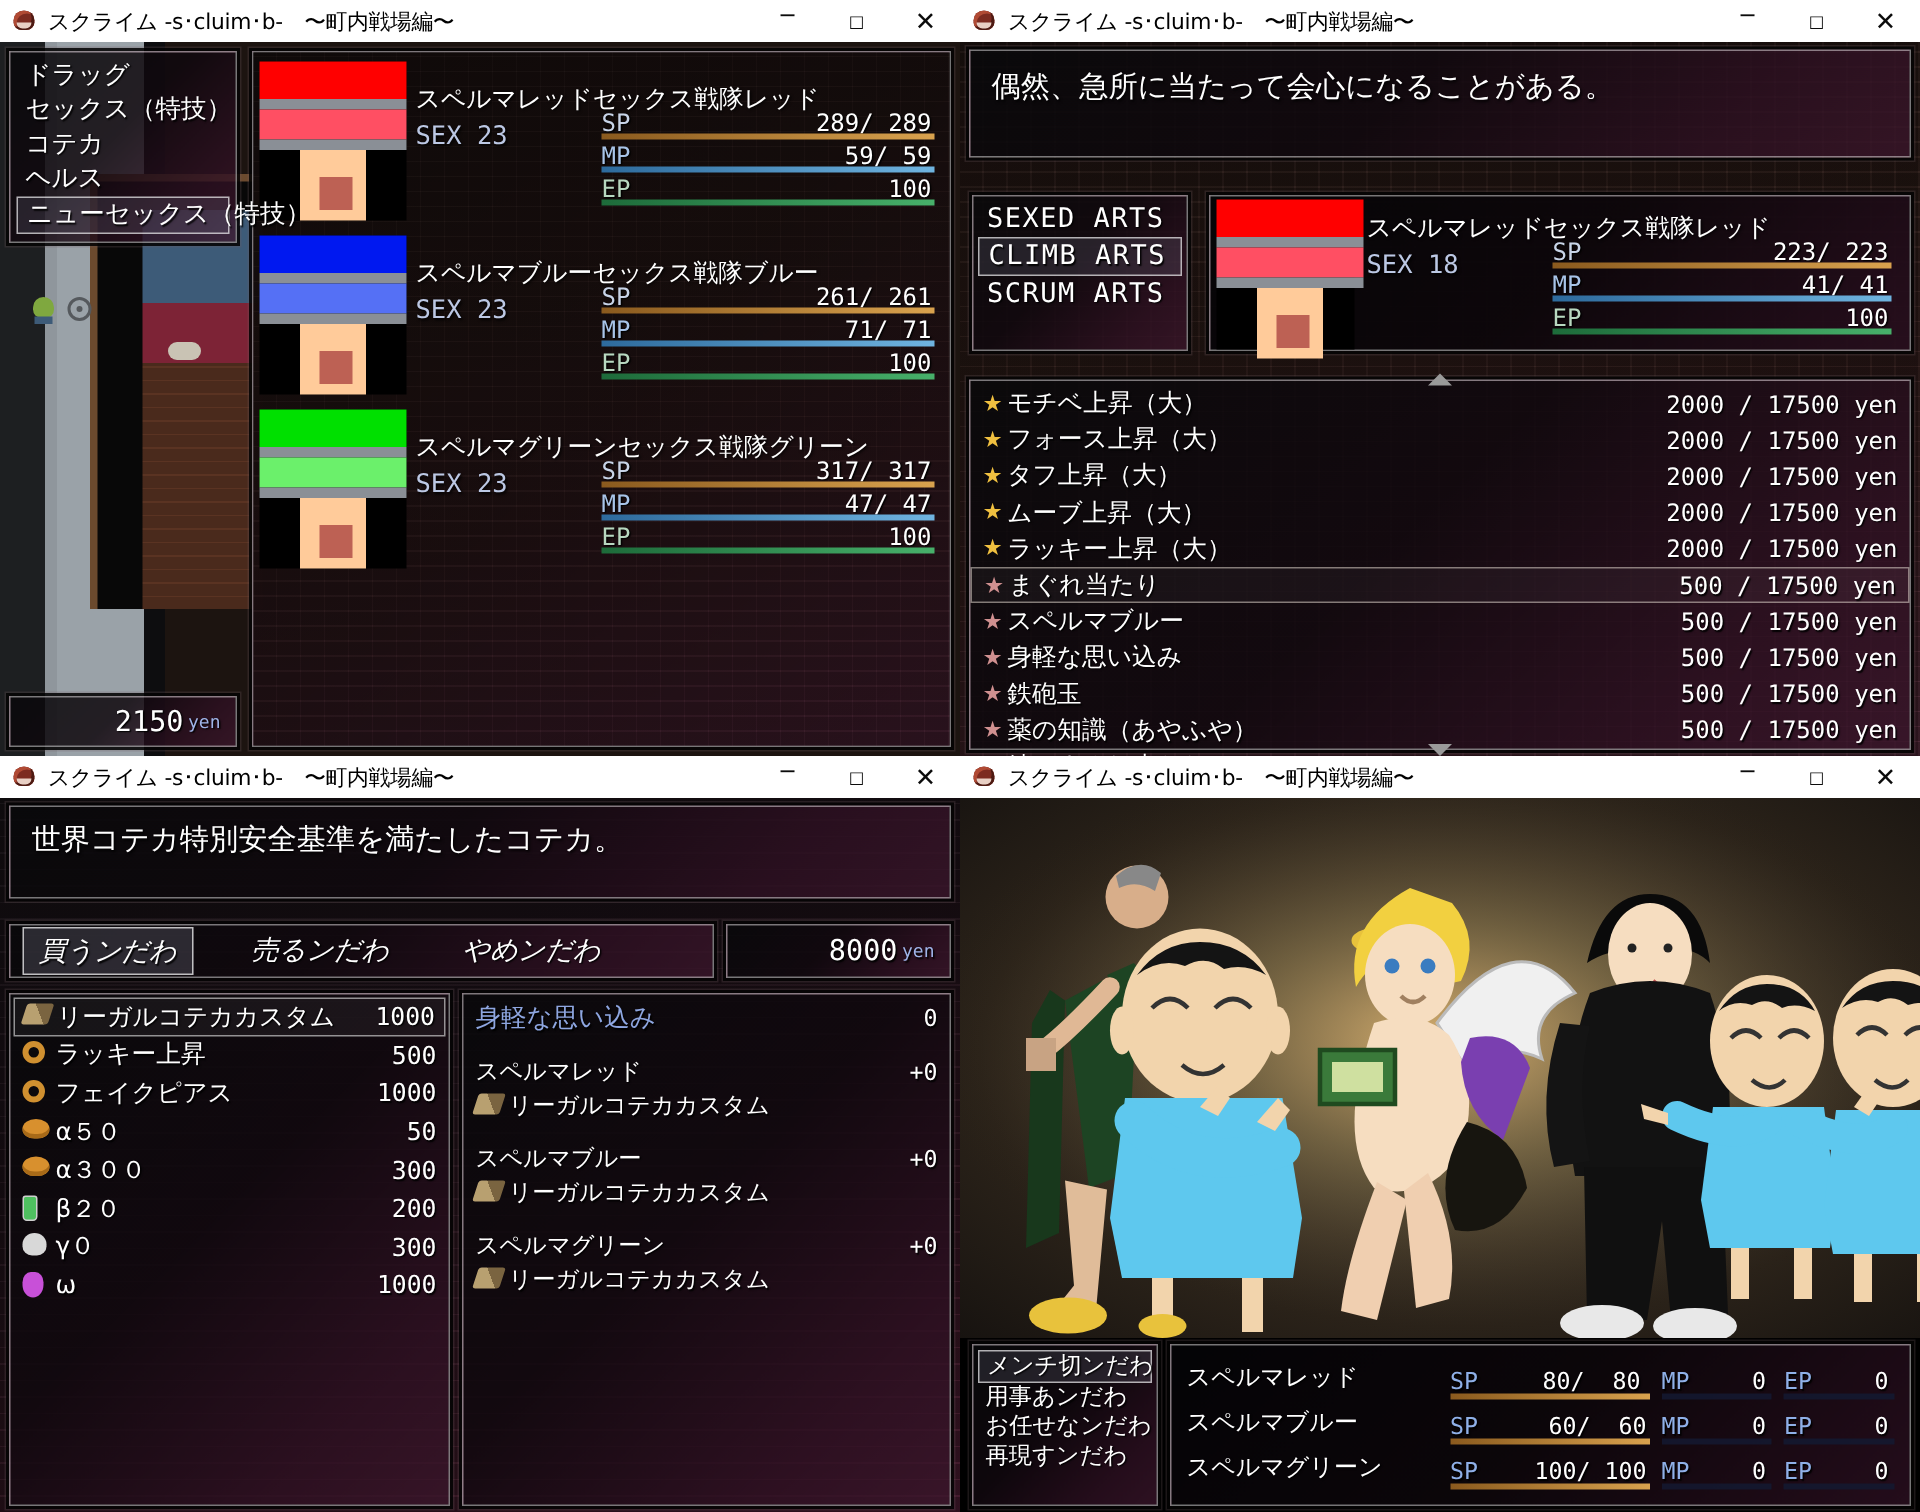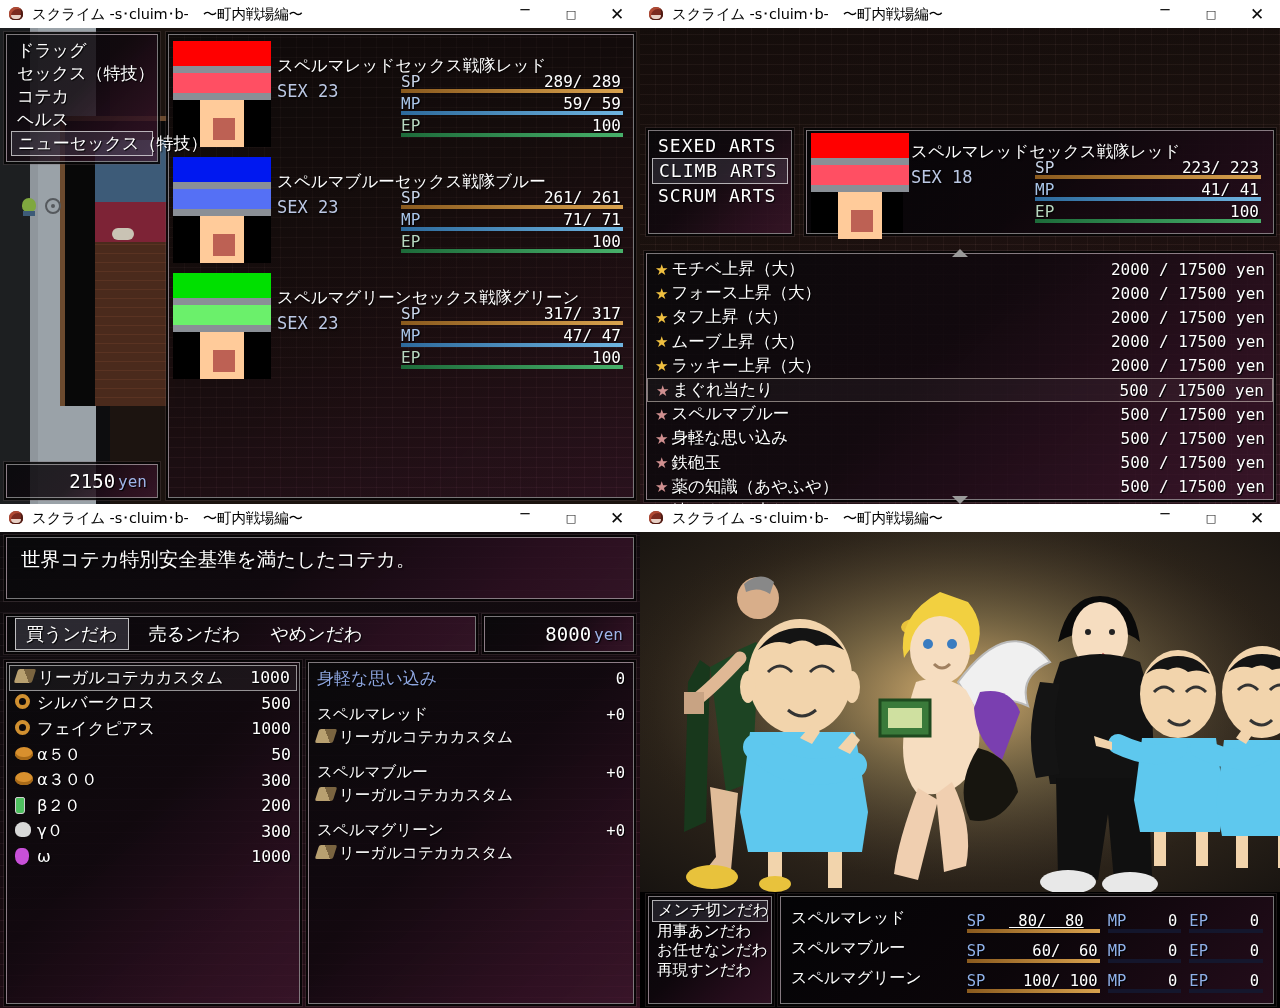--- a/index.html
+++ b/index.html
@@ -158,21 +158,21 @@
   .shopicon { width: 20px; height: 18px; margin-right: 2px; position: relative; flex: 0 0 auto; }
   .shopname { color:#fff; font-size:16.5px; white-space:nowrap; text-shadow:1px 1px 1px #000; }
   .shopprice { margin-left:auto; color:#fff; font-size:16.5px;
                font-family:"DejaVu Sans Mono", monospace; text-shadow:1px 1px 1px #000; }
 
   .gold-box {
     display:flex; align-items:center; justify-content:flex-end; padding-right:10px;
   }
   .gold-num { color:#fff; font-size:19px; font-family:"DejaVu Sans Mono", monospace;
               text-shadow:1px 1px 1px #000; }
-  .gold-unit { color:#9fb4e8; font-size:16px; margin-left:3px;
+  .gold-unit { color:#9fb4e8; font-size:12px; margin-left:3px;
                font-family:"DejaVu Sans Mono", monospace; text-shadow:1px 1px 1px #000; }
 
   .msgtext { color:#fff; font-size:19.5px; text-shadow:1px 1px 2px #000; }
 
   .cmd { color:#fff; font-size:18px; text-shadow:1px 1px 1px #000; padding:3px 10px; white-space:nowrap; }
   .cmd.sel { border:1px solid rgba(255,255,255,0.7); background:rgba(140,140,160,0.25); }
 
   .owned-title { color:#8ea6e0; font-size:17px; text-shadow:1px 1px 1px #000; }
   .owned-name { color:#fff; font-size:15.5px; text-shadow:1px 1px 1px #000; }
   .owned-eq { color:#fff; font-size:15.5px; text-shadow:1px 1px 1px #000; }
@@ -354,20 +354,23 @@
         </div>
       <div class="tb-title jp">スクライム -s･cluim･b-　〜町内戦場編〜</div>
       <div class="tb-spacer"></div>
       <div class="tb-btn min">─</div>
       <div class="tb-btn max">□</div>
       <div class="tb-btn close">✕</div>
     </div>
     <div class="canvas">
       <div class="room"></div>
 
+      <div class="box" style="left:6px;top:5px;right:6px;height:72px;padding:10px 14px;">
+        <div class="msgtext jp">偶然、急所に当たって会心になることがある。</div>
+      </div>
 
       <div class="box" style="left:8px;top:102px;width:144px;height:104px;padding:3px;">
         <div id="tr-cats">
             <div class="menu-item mono" style="font-size: 18px; letter-spacing: 1px;">SEXED ARTS</div>
             <div class="menu-item mono sel" style="font-size: 18px; letter-spacing: 1px;">CLIMB ARTS</div>
             <div class="menu-item mono" style="font-size: 18px; letter-spacing: 1px;">SCRUM ARTS</div>
           </div>
       </div>
 
       <div class="box box-solid" style="left:166px;top:102px;right:6px;height:104px;">
@@ -486,41 +489,41 @@
     <div class="canvas">
       <div class="room" style="background:
             repeating-linear-gradient(0deg, rgba(0,0,0,0.3) 0 10px, rgba(255,255,255,0.015) 10px 11px),
             linear-gradient(160deg,#141013 0%,#1b1016 40%,#30141f 75%,#43182c 100%);"></div>
 
       <div class="box" style="left:6px;top:5px;right:6px;height:62px;padding:8px 14px;">
         <div class="msgtext jp">世界コテカ特別安全基準を満たしたコテカ。</div>
       </div>
 
       <div class="box" style="left:6px;top:84px;width:470px;height:36px;display:flex;align-items:center;gap:26px;padding:0 8px;">
-        <div id="bl-cmds" style="display:flex;align-items:center;gap:10px;">
+        <div id="bl-cmds" style="display:flex;gap:29px;font-style:italic;">
             <div class="cmd jp sel">買うンだわ</div>
             <div class="cmd jp">売るンだわ</div>
             <div class="cmd jp">やめンだわ</div>
           </div>
       </div>
       <div class="box gold-box" style="left:484px;top:84px;width:150px;height:36px;">
         <span class="gold-num">8000</span>
         <span class="gold-unit">yen</span>
       </div>
 
       <div class="box" style="left:6px;top:130px;width:294px;bottom:4px;padding:2px;">
         <div id="bl-items">
             <div class="shoprow sel">
               <span class="shopicon"><span style="display:inline-block;width:18px;height:14px;background:linear-gradient(55deg,#b8a070 55%,#7a6440 55%);transform:skewX(-18deg);border-radius:2px;"></span></span>
               <span class="shopname jp">リーガルコテカカスタム</span>
               <span class="shopprice">1000</span>
             </div>
             <div class="shoprow">
               <span class="shopicon"><span style="display:inline-block;width:15px;height:15px;border:4px solid #d09030;border-radius:50%;"></span></span>
-              <span class="shopname jp">シルバークロス</span>
+              <span class="shopname jp">ラッキー上昇</span>
               <span class="shopprice">500</span>
             </div>
             <div class="shoprow">
               <span class="shopicon"><span style="display:inline-block;width:15px;height:15px;border:4px solid #d09030;border-radius:50%;"></span></span>
               <span class="shopname jp">フェイクピアス</span>
               <span class="shopprice">1000</span>
             </div>
             <div class="shoprow">
               <span class="shopicon"><span style="display:inline-block;width:18px;height:13px;background:#d8902e;border-radius:50% 50% 45% 45%;box-shadow:inset 0 -3px 0 #a86a18;"></span></span>
               <span class="shopname jp">α５０</span>
@@ -712,21 +715,21 @@
             <div class="menu-item jp" style="font-size: 15.5px; padding: 2px 5px;">再現すンだわ</div>
           </div>
       </div>
 
       <div class="box box-solid" style="left:140px;bottom:4px;right:6px;height:108px;padding:6px 10px;">
         <div id="br-party">
             <div style="display: flex; align-items: flex-end; height: 30px;">
               <div class="bname jp" style="width: 185px; padding-bottom: 4px;">スペルマレッド</div>
               <div style="position: relative; width: 140px; height: 24px;">
                 <span class="bstat" style="position: absolute; left: 0px; bottom: 3px;">SP</span>
-                <span class="bnum" style="position: absolute; right: 16px; bottom: 3px; white-space: pre; text-decoration: underline;"> 80/  80</span>
+                <span class="bnum" style="position: absolute; right: 6px; bottom: 3px; white-space: pre;"> 80/  80</span>
                 <div class="bar sp" style="bottom: 0px;">
                   <i style="width: 100%;"></i>
                 </div>
               </div>
               <div style="position: relative; width: 86px; height: 24px;">
                 <span class="bstat" style="position: absolute; left: 8px; bottom: 3px;">MP</span>
                 <span class="bnum" style="position: absolute; right: 4px; bottom: 3px;">0</span>
                 <div class="bar mp" style="position: absolute; left: 8px; right: 0px; bottom: 0px; height: 4px; background: rgba(20, 24, 48, 0.9);"></div>
               </div>
               <div style="position: relative; width: 86px; height: 24px;">

